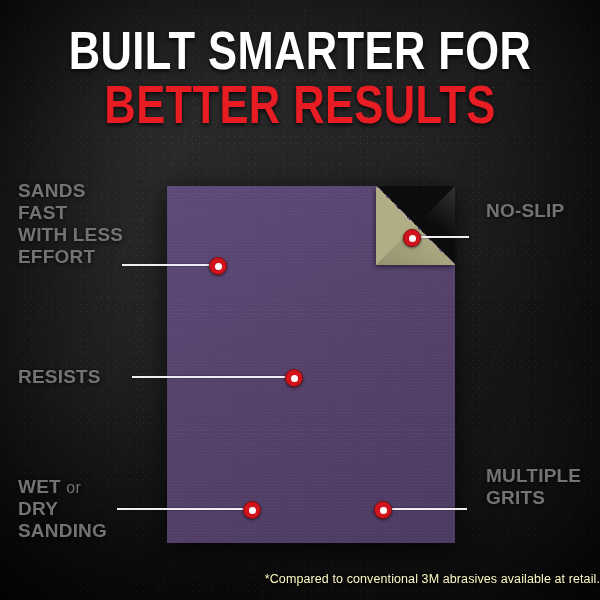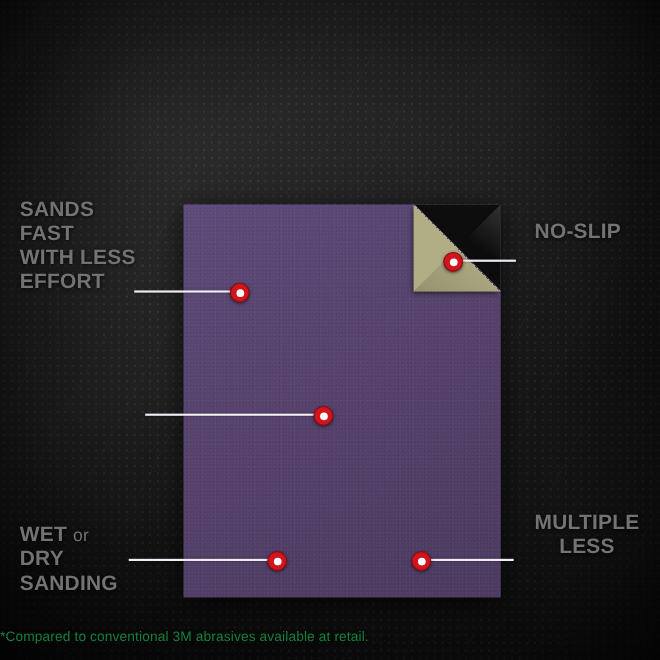--- a/index.html
+++ b/index.html
@@ -168,21 +168,21 @@
     position: absolute;
     z-index: 6;
     color: #737373;
     font-weight: 700;
     font-size: 19px;
     line-height: 1.16;
     letter-spacing: .2px;
     text-shadow: 0 1px 4px rgba(0,0,0,.85);
   }
   .callout.left  { left: 18px; text-align: left; }
-  .callout.right { left: 486px; text-align: center; }
+  .callout.right { left: 486px; text-align: left; }
   .callout .sm {
     font-weight: 400;
     font-size: 16px;
     text-transform: lowercase;
   }
   .callout .tm {
     font-size: 10px;
     vertical-align: super;
     font-weight: 700;
   }
@@ -192,39 +192,43 @@
   #callout-wetdry   { top: 476px; }
   #callout-noslip   { top: 200px; }
   #callout-multiple { top: 465px; }
 
   
   .footnote {
     position: absolute;
     left: 0;
     right: 0;
     bottom: 14px;
-    text-align: left;
-    color: #15803d;
+    text-align: right;
+    color: #fef9c3;
     font-size: 12.5px;
     font-weight: 400;
     letter-spacing: .1px;
     z-index: 6;
     text-shadow: 0 1px 3px rgba(0,0,0,.9);
   }
 </style>
 </head>
 <body>
 
 <div id="poster">
 
   <div class="bg-base"></div>
   <div class="bg-speck"></div>
   <div class="bg-scratch"></div>
   <div class="bg-vignette"></div>
 
+  <div class="headline">
+    <span class="line1">BUILT SMARTER FOR</span>
+    <span class="line2">BETTER RESULTS</span>
+  </div>
 
   <div class="sheet">
     <div class="sheet-notch"></div>
   </div>
   <div class="sheet-fold">
     <div class="sheet-fold-shade"></div>
   </div>
 
   <div class="leader" style="left:122px; top:264px; width:92px;"></div>
   <div class="leader" style="left:132px; top:376px; width:156px;"></div>
@@ -239,32 +243,33 @@
   <div class="dot" style="left:374px; top:501px;"></div>
 
   <div class="callout left" id="callout-sands">
     <div>SANDS</div>
     <div>FAST</div>
     <div>WITH LESS</div>
     <div>EFFORT</div>
   </div>
 
   <div class="callout left" id="callout-resists">
+    <div>RESISTS</div>
   </div>
 
   <div class="callout left" id="callout-wetdry">
     <div><span>WET</span> <span class="sm">or</span></div>
     <div>DRY</div>
     <div>SANDING</div>
   </div>
 
   <div class="callout right" id="callout-noslip">
     <div>NO-SLIP</div>
   </div>
 
   <div class="callout right" id="callout-multiple">
     <div>MULTIPLE</div>
-    <div>LESS</div>
+    <div>GRITS</div>
   </div>
 
   <div class="footnote">*Compared to conventional 3M abrasives available at retail.</div>
 
 </div>
 
 </body></html>

